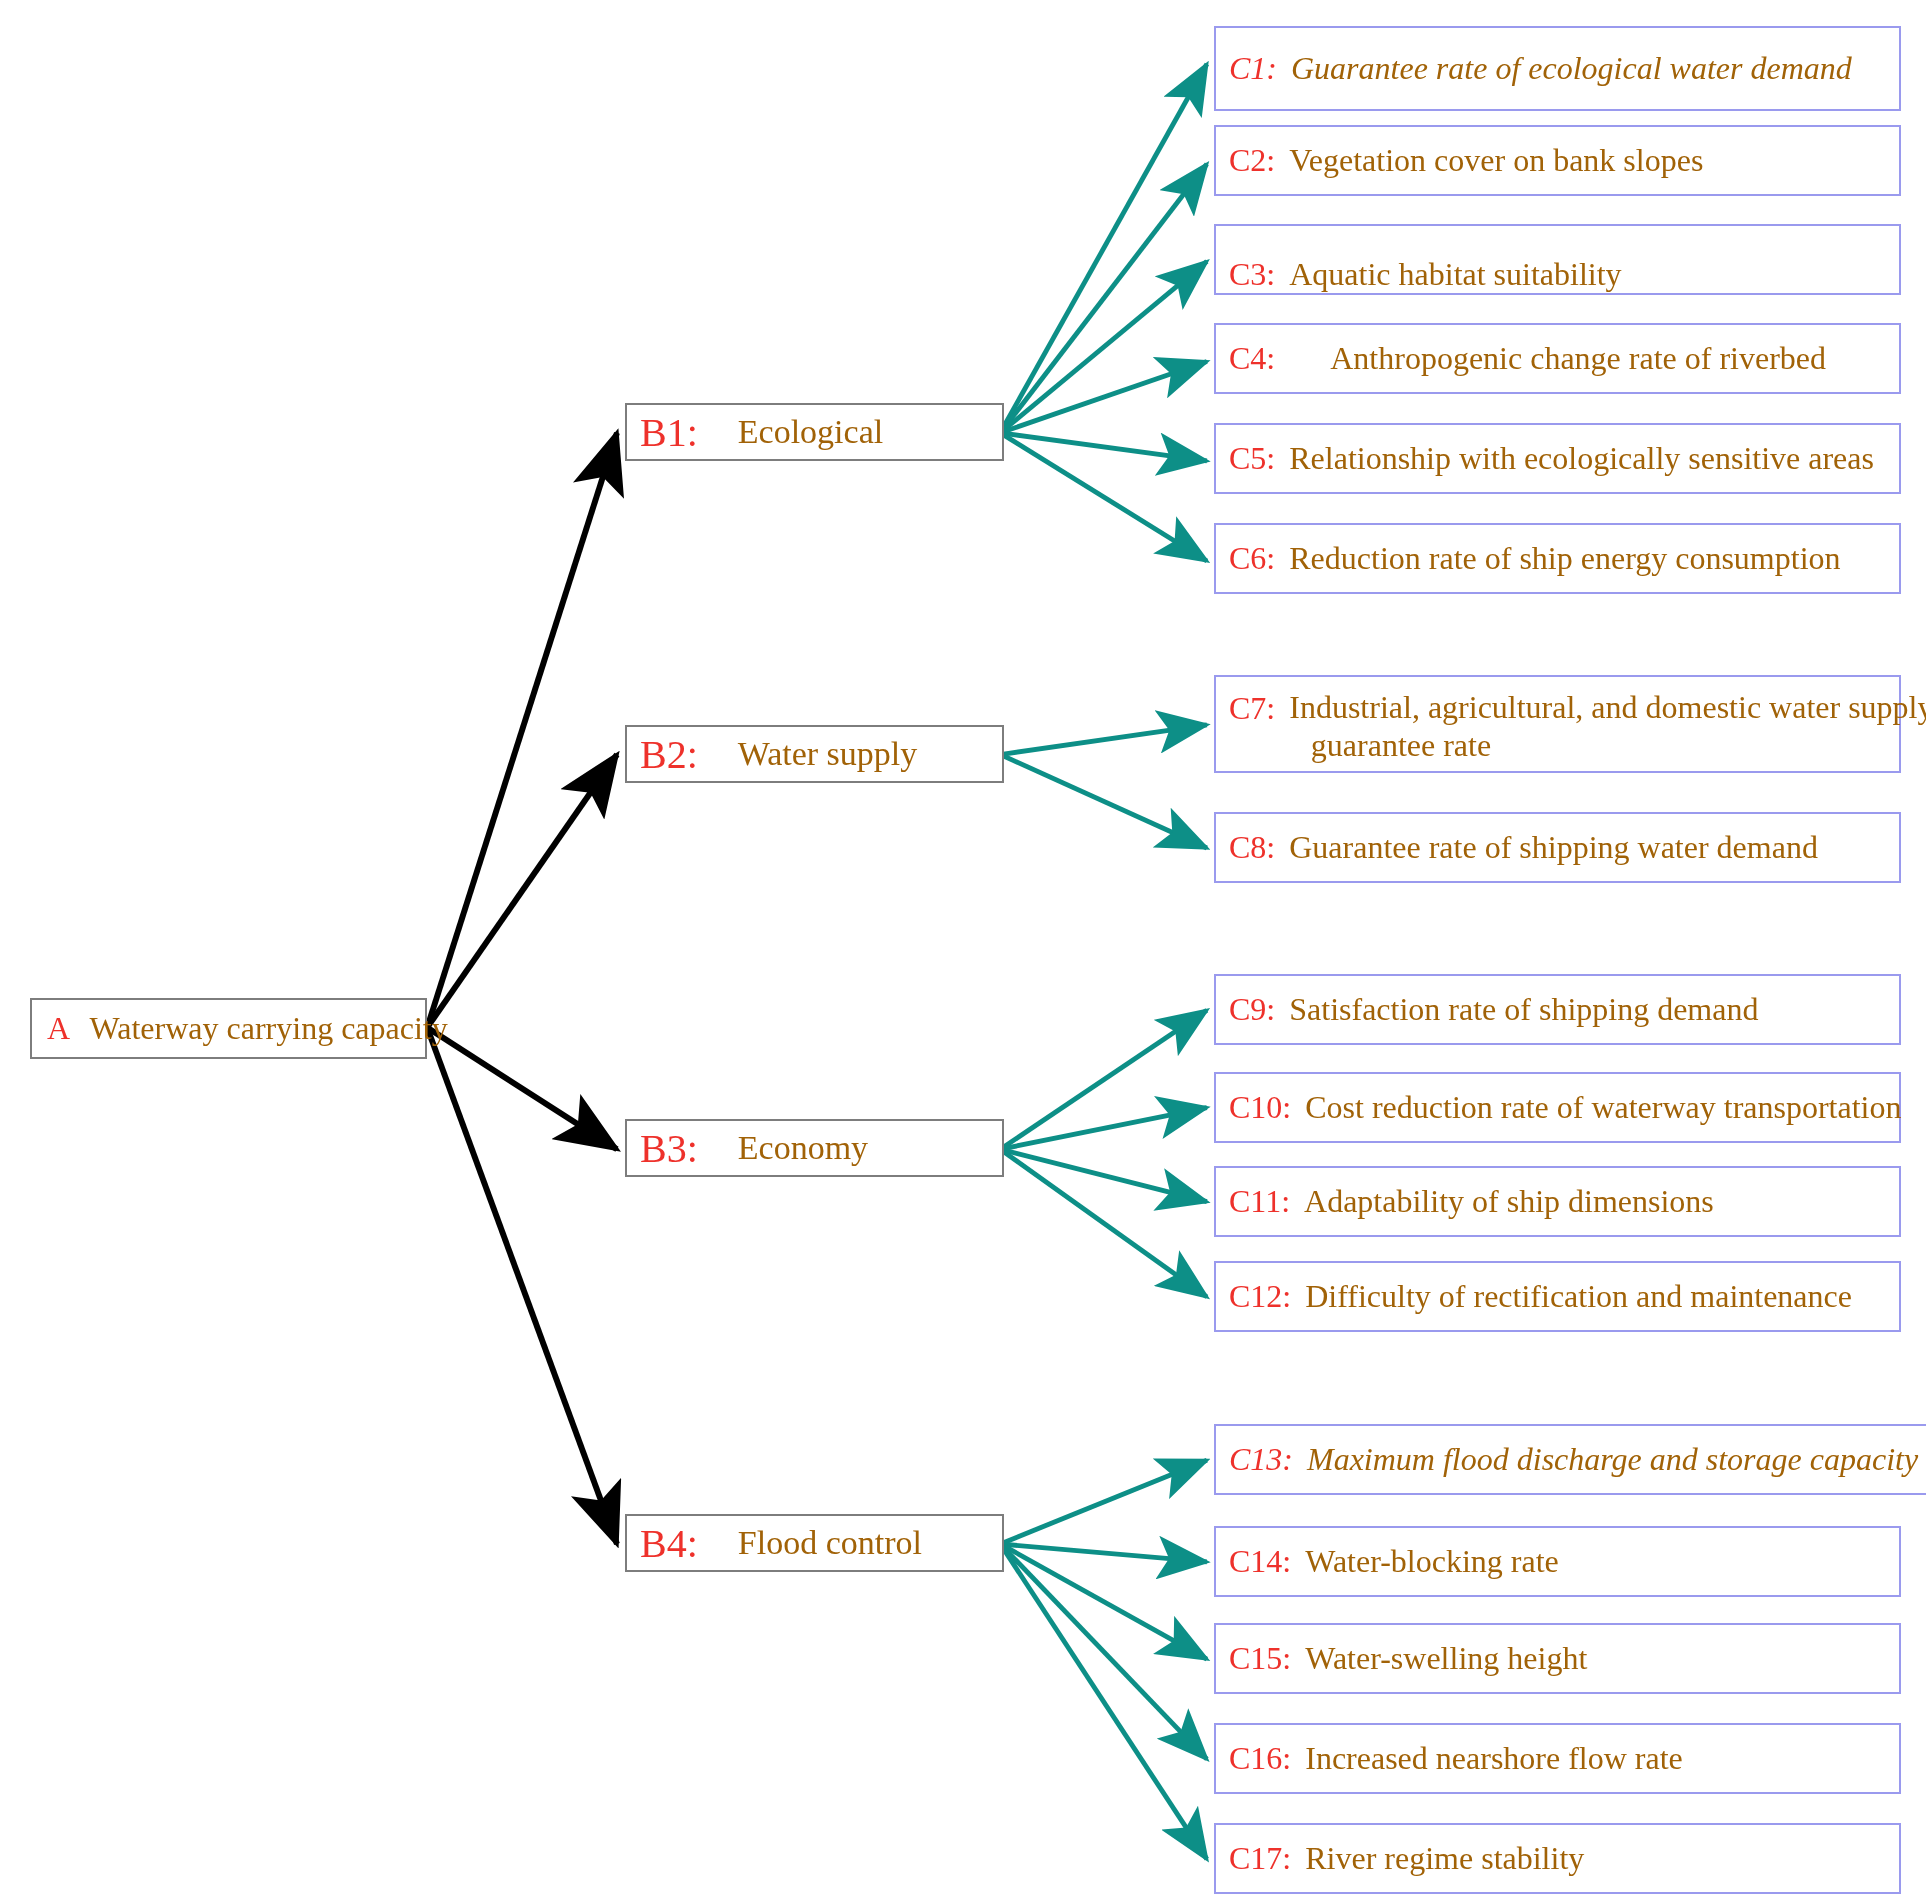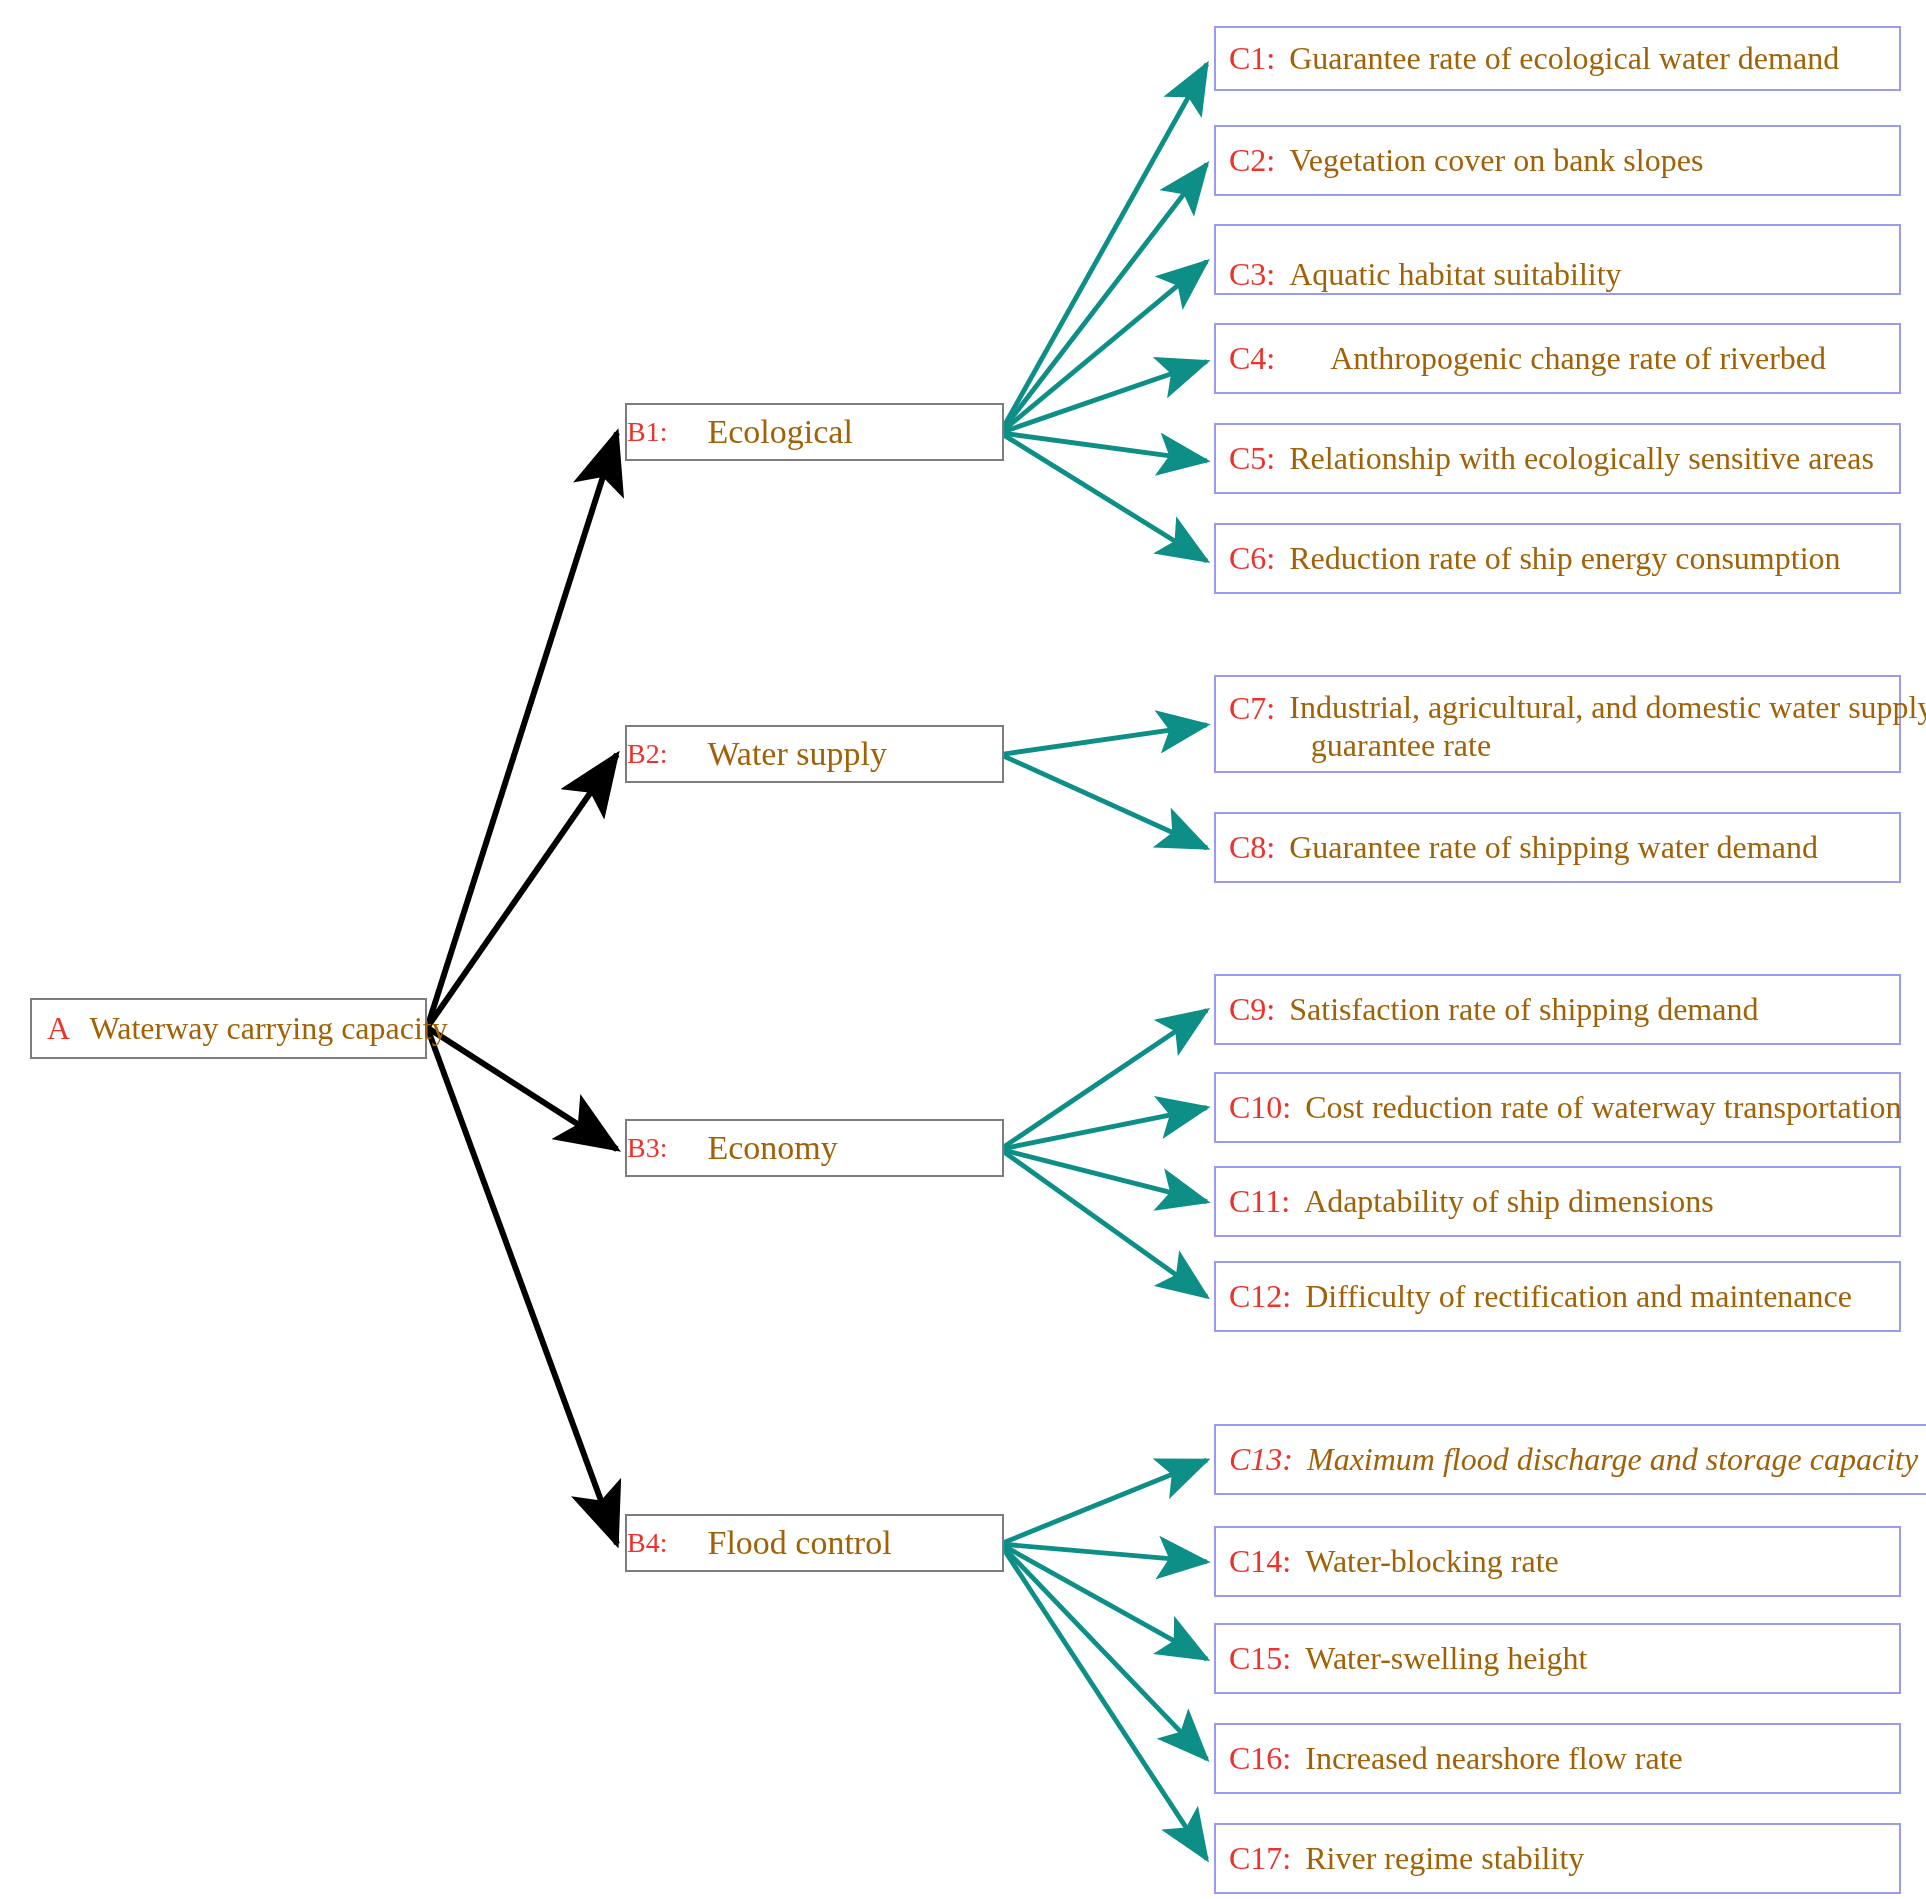--- a/index.html
+++ b/index.html
@@ -12,21 +12,21 @@
   .node.lvl-a,.node.lvl-b{border:2.7px solid #7d7d7d;}
   
   .node.lvl-c{border:2.2px solid #9a9aee;}
 
   .nid{color:#ee312b;white-space:pre;}
   .ntext{color:#a16207;white-space:pre;}
 
   .lvl-a .nid{font-size:32px;padding-left:15px;}
   .lvl-a .ntext{font-size:32px;padding-left:19.5px;}
 
-  .lvl-b .nid{font-size:28px;padding-left:0;}
+  .lvl-b .nid{font-size:40px;padding-left:13px;}
   .lvl-b .ntext{font-size:34px;padding-left:40px;}
 
   .lvl-c .nid{font-size:32px;padding-left:13px;}
   .lvl-c .ntext{font-size:32px;padding-left:14px;}
 
   .lvl-c.two-line{align-items:flex-start;padding-top:12px;}
   .lvl-c.two-line .nid{padding-top:1.1px;}
   .lvl-c.two-line .ntext{line-height:1.18;}
   .ntext .l2{display:block;padding-left:21.6px;}
 </style>
@@ -100,21 +100,21 @@
   <div class="node lvl-b" style="left:625px;top:1119px;width:379px;height:58px;">
     <span class="nid">B3:</span>
     <span class="ntext">Economy</span>
   </div>
 
   <div class="node lvl-b" style="left:625px;top:1514px;width:379px;height:58px;">
     <span class="nid">B4:</span>
     <span class="ntext">Flood control</span>
   </div>
 
-  <div class="node lvl-c" style="left:1214px;top:26px;width:687px;height:65px;">
+  <div class="node lvl-c" style="left:1214px;top:26px;width:687px;height:85px;font-style:italic;">
     <span class="nid">C1:</span>
     <span class="ntext">Guarantee rate of ecological water demand</span>
   </div>
 
   <div class="node lvl-c" style="left:1214px;top:125px;width:687px;height:71px;">
     <span class="nid">C2:</span>
     <span class="ntext">Vegetation cover on bank slopes</span>
   </div>
 
   <div class="node lvl-c" style="left:1214px;top:224px;width:687px;height:71px;align-items:flex-end;">

